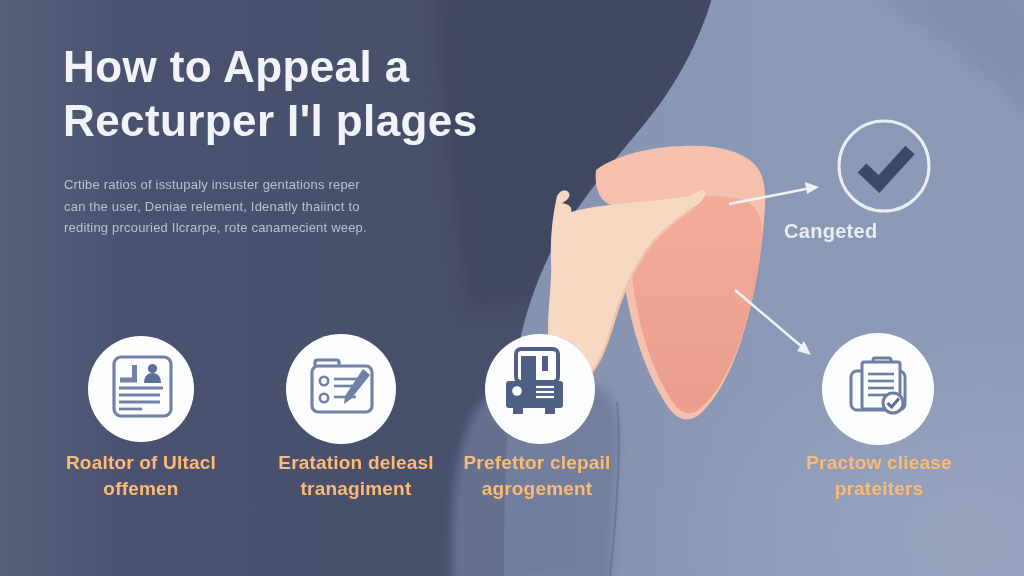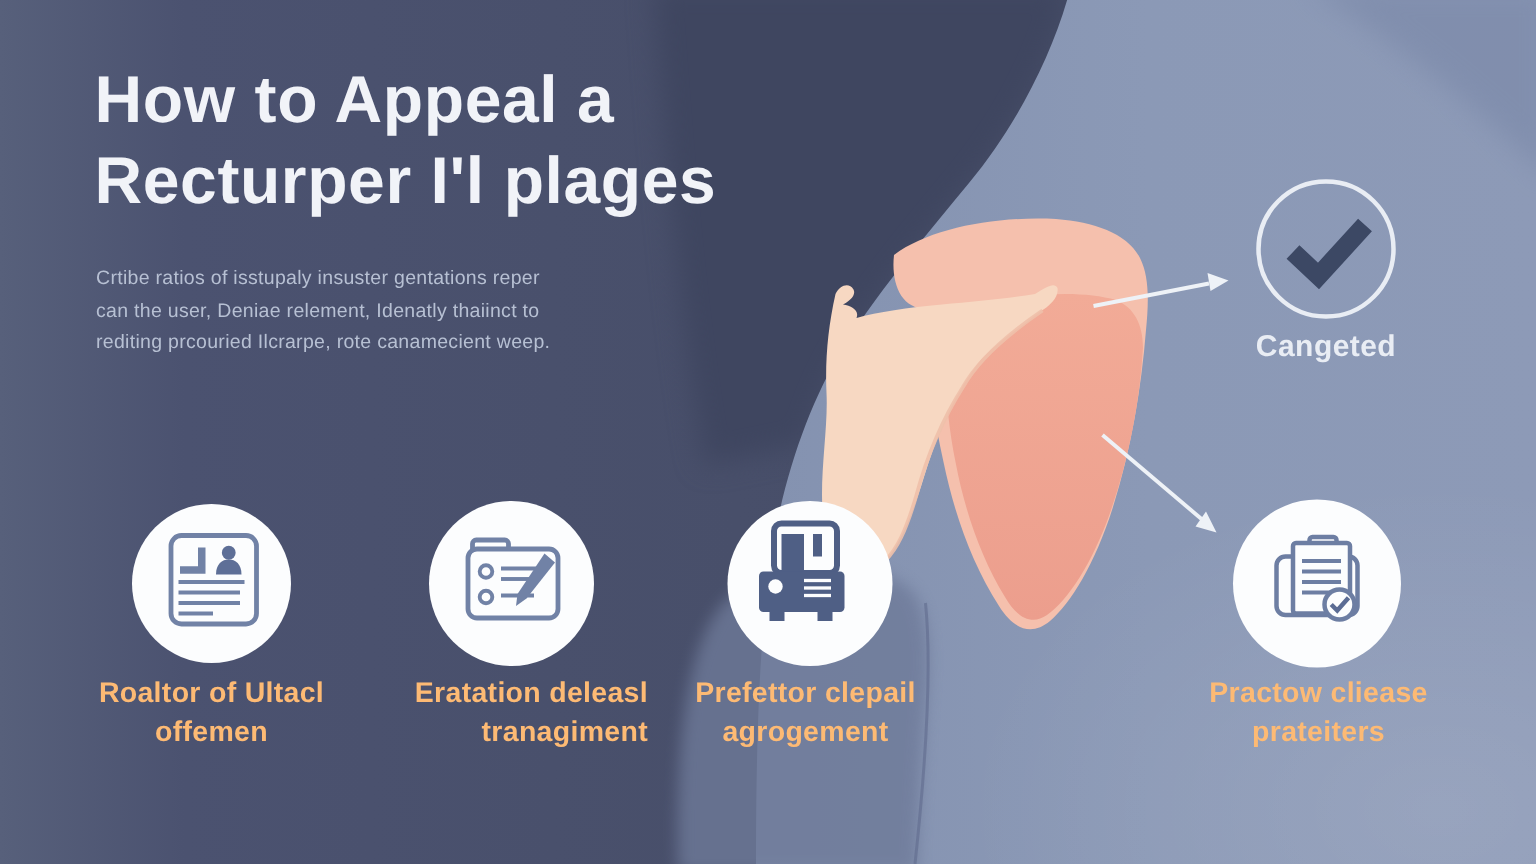--- a/index.html
+++ b/index.html
@@ -18,23 +18,23 @@
   .desc{
     left:64px;top:174px;width:420px;
     font-size:13px;font-weight:400;line-height:21.5px;
     color:#b7c0d3;letter-spacing:.2px;
   }
   .caption{
     top:450px;width:200px;text-align:center;
     font-size:19px;font-weight:700;line-height:26px;
     color:#fdba74;letter-spacing:.2px;
   }
-  .cap1{left:41px;} .cap2{left:232px;text-align:right;} .cap3{left:437px;} .cap4{left:779px;}
+  .cap1{left:41px;} .cap2{left:256px;} .cap3{left:437px;} .cap4{left:779px;}
   .check-label{
-    left:784px;top:220px;width:200px;text-align:center;
+    left:784px;top:220px;width:200px;
     font-size:20px;font-weight:700;color:#e9edf4;letter-spacing:.3px;
   }
   .soft{filter:blur(9px);}
   .soft2{filter:blur(5px);}
 </style>
 </head>
 <body>
 
 <div id="canvas">
 

